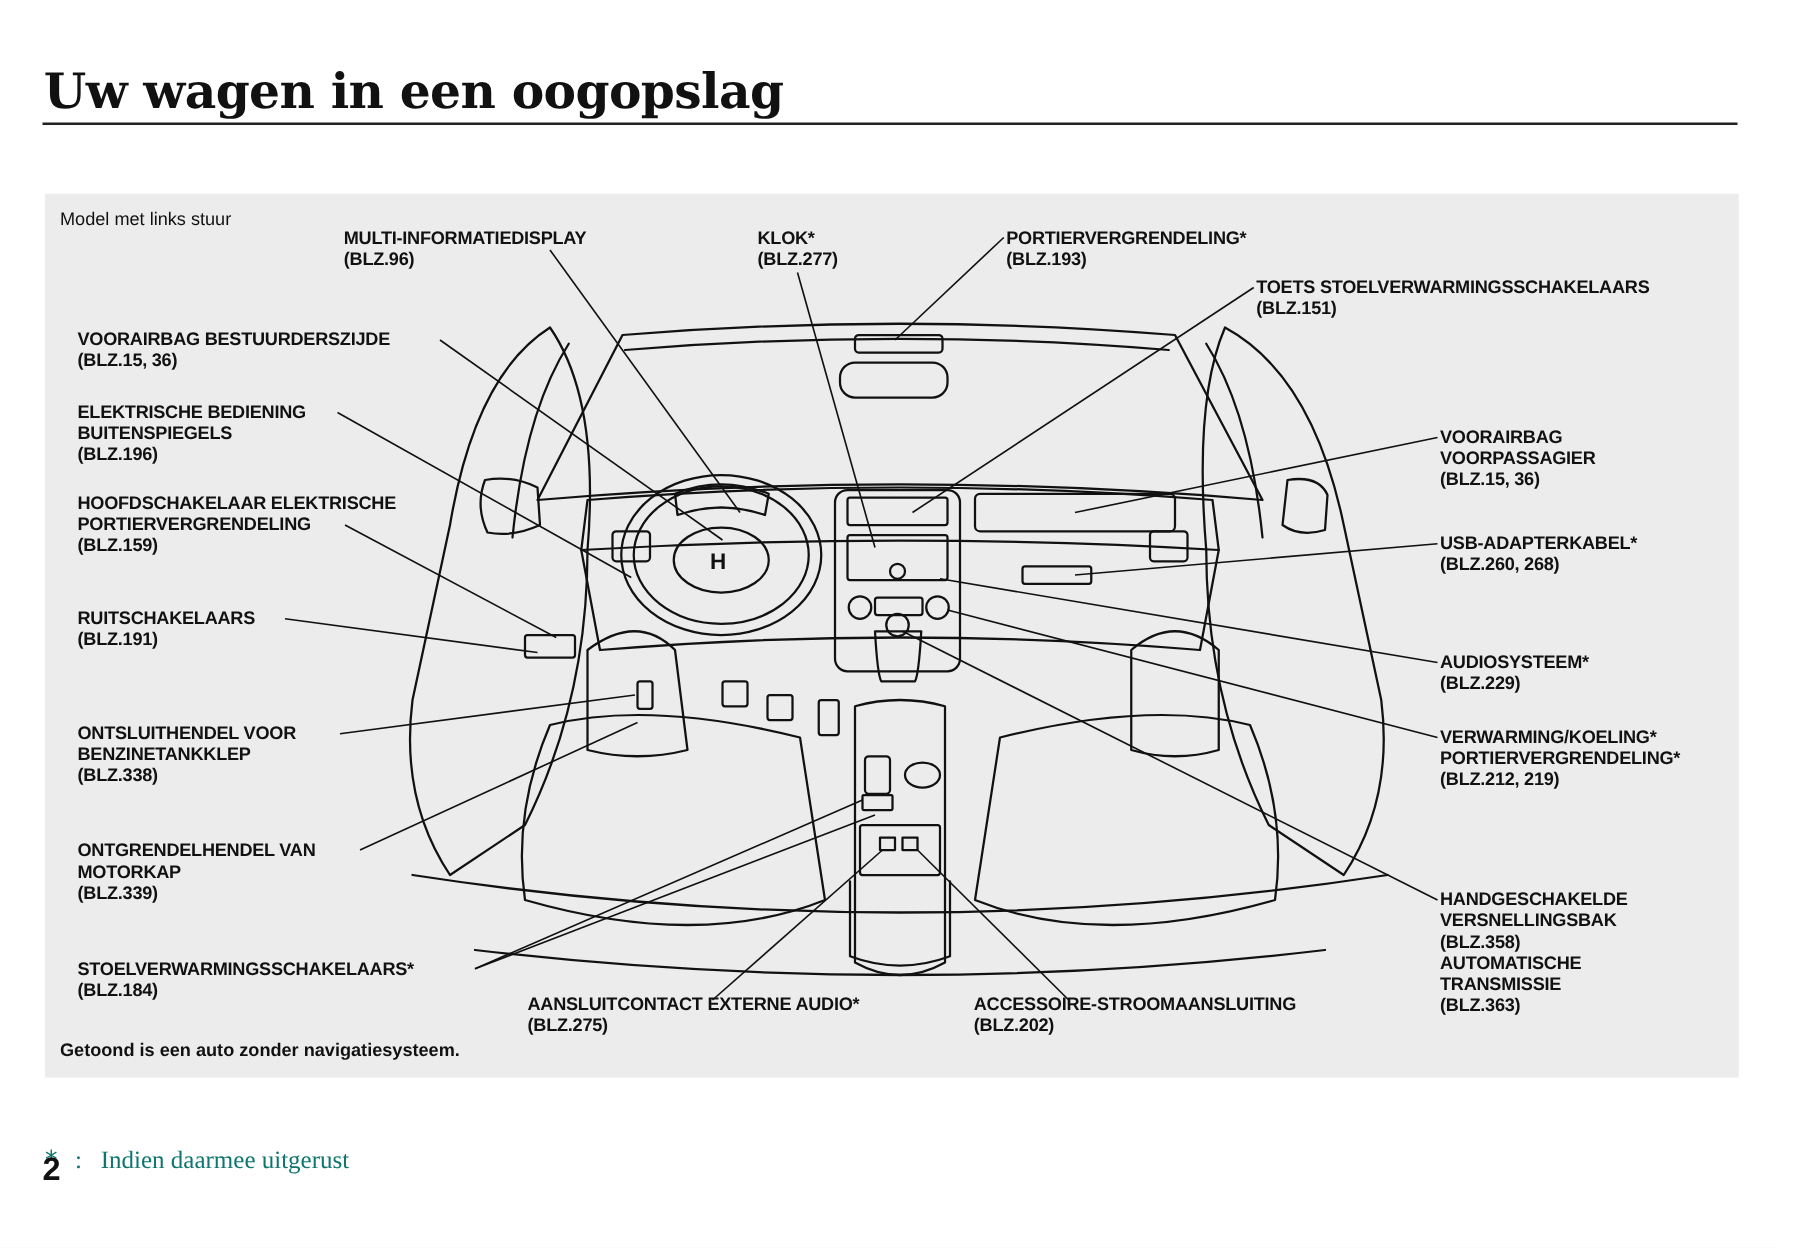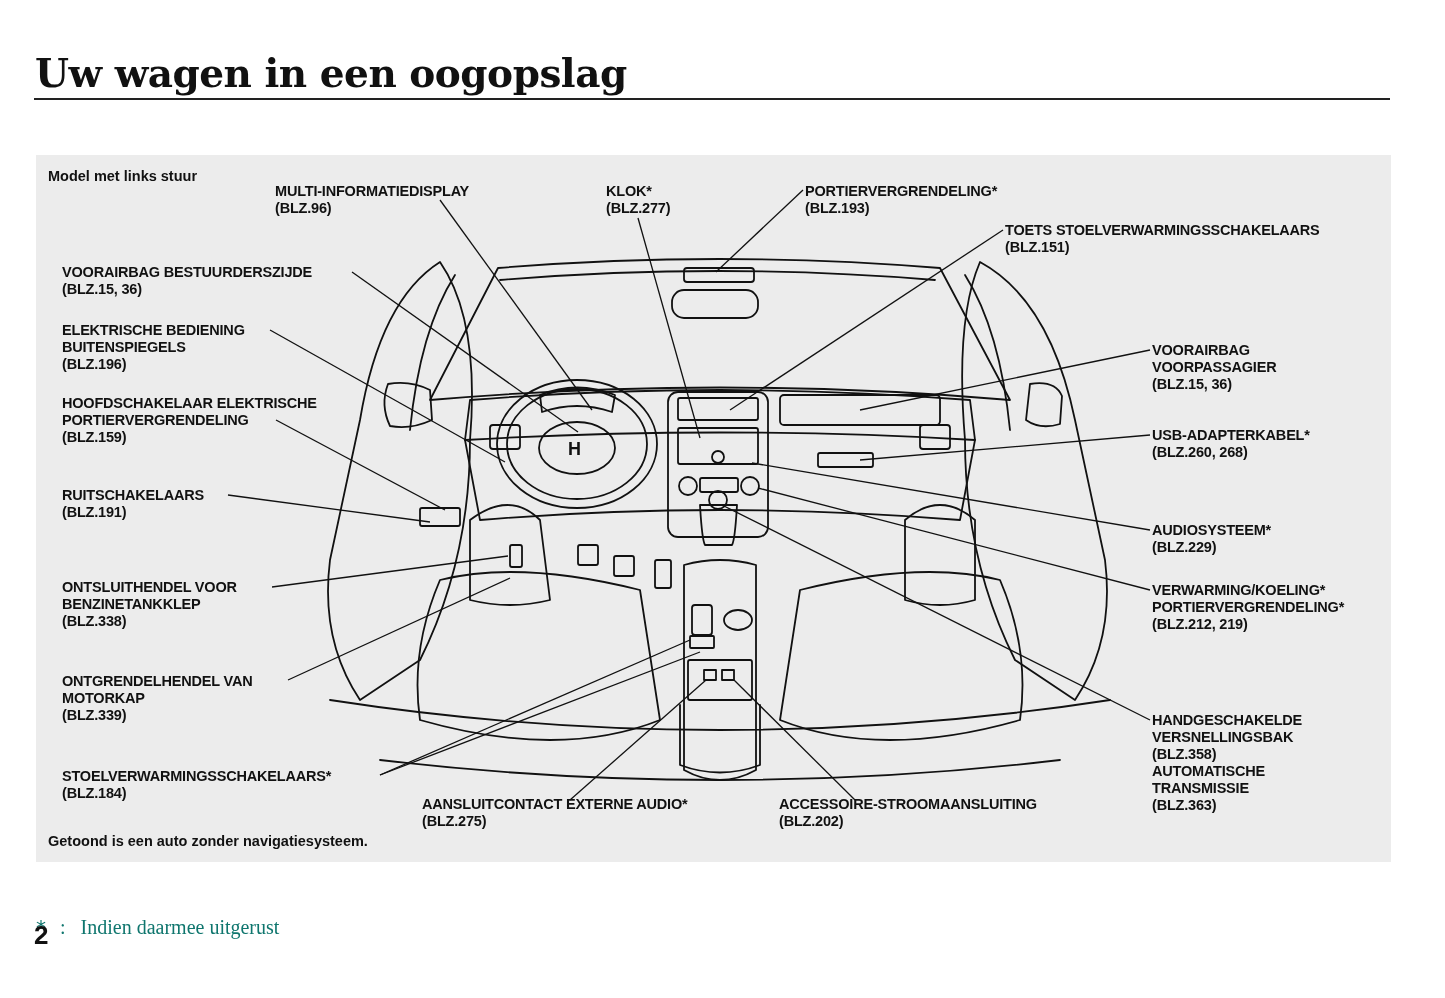--- a/index.html
+++ b/index.html
@@ -2,21 +2,21 @@
 <html><head>
 <meta charset="utf-8">
 <style>
   html, body { margin:0; padding:0; background:#ffffff; }
   body { width:1445px; height:998px; position:relative; overflow:hidden; color:#1a1a1a; }
   .title { position:absolute; left:35px; top:50px; font-family:"DejaVu Serif","Liberation Serif",serif; font-size:39px; font-weight:bold; letter-spacing:-0.5px; color:#111; }
   .title-rule { position:absolute; left:34px; top:98px; width:1356px; height:2px; background:#222; }
   .panel { position:absolute; left:36px; top:155px; width:1355px; height:707px; background:#ececec; }
   .lbl { position:absolute; font-family:"Liberation Sans",sans-serif; font-weight:bold; font-size:14.5px; line-height:17px; color:#111; letter-spacing:-0.2px; white-space:nowrap; }
   .lbl div { display:block; }
-  .model { position:absolute; left:48px; top:168px; font-family:"Liberation Sans",sans-serif; font-weight:bold; font-size:14.5px; color:#111; }
+  .model { position:absolute; left:48px; top:168px; font-family:"Liberation Sans",sans-serif; font-weight:normal; font-size:14.5px; color:#111; }
   .shown { position:absolute; left:48px; top:833px; font-family:"Liberation Sans",sans-serif; font-weight:bold; font-size:14.5px; color:#111; }
   svg.diagram { position:absolute; left:0; top:0; width:1445px; height:998px; pointer-events:none; }
   .foot { position:absolute; left:36px; top:915px; font-family:"Liberation Serif",serif; font-size:20px; color:#0f766e; }
   .foot .star { font-family:"DejaVu Sans",sans-serif; font-size:20px; margin-right:14px; }
   .pagenum { position:absolute; left:34px; top:920px; font-family:"Liberation Sans",sans-serif; font-weight:bold; font-size:26px; color:#111; }
 </style>
 </head>
 <body>
 
 <div class="title">Uw wagen in een oogopslag</div>

